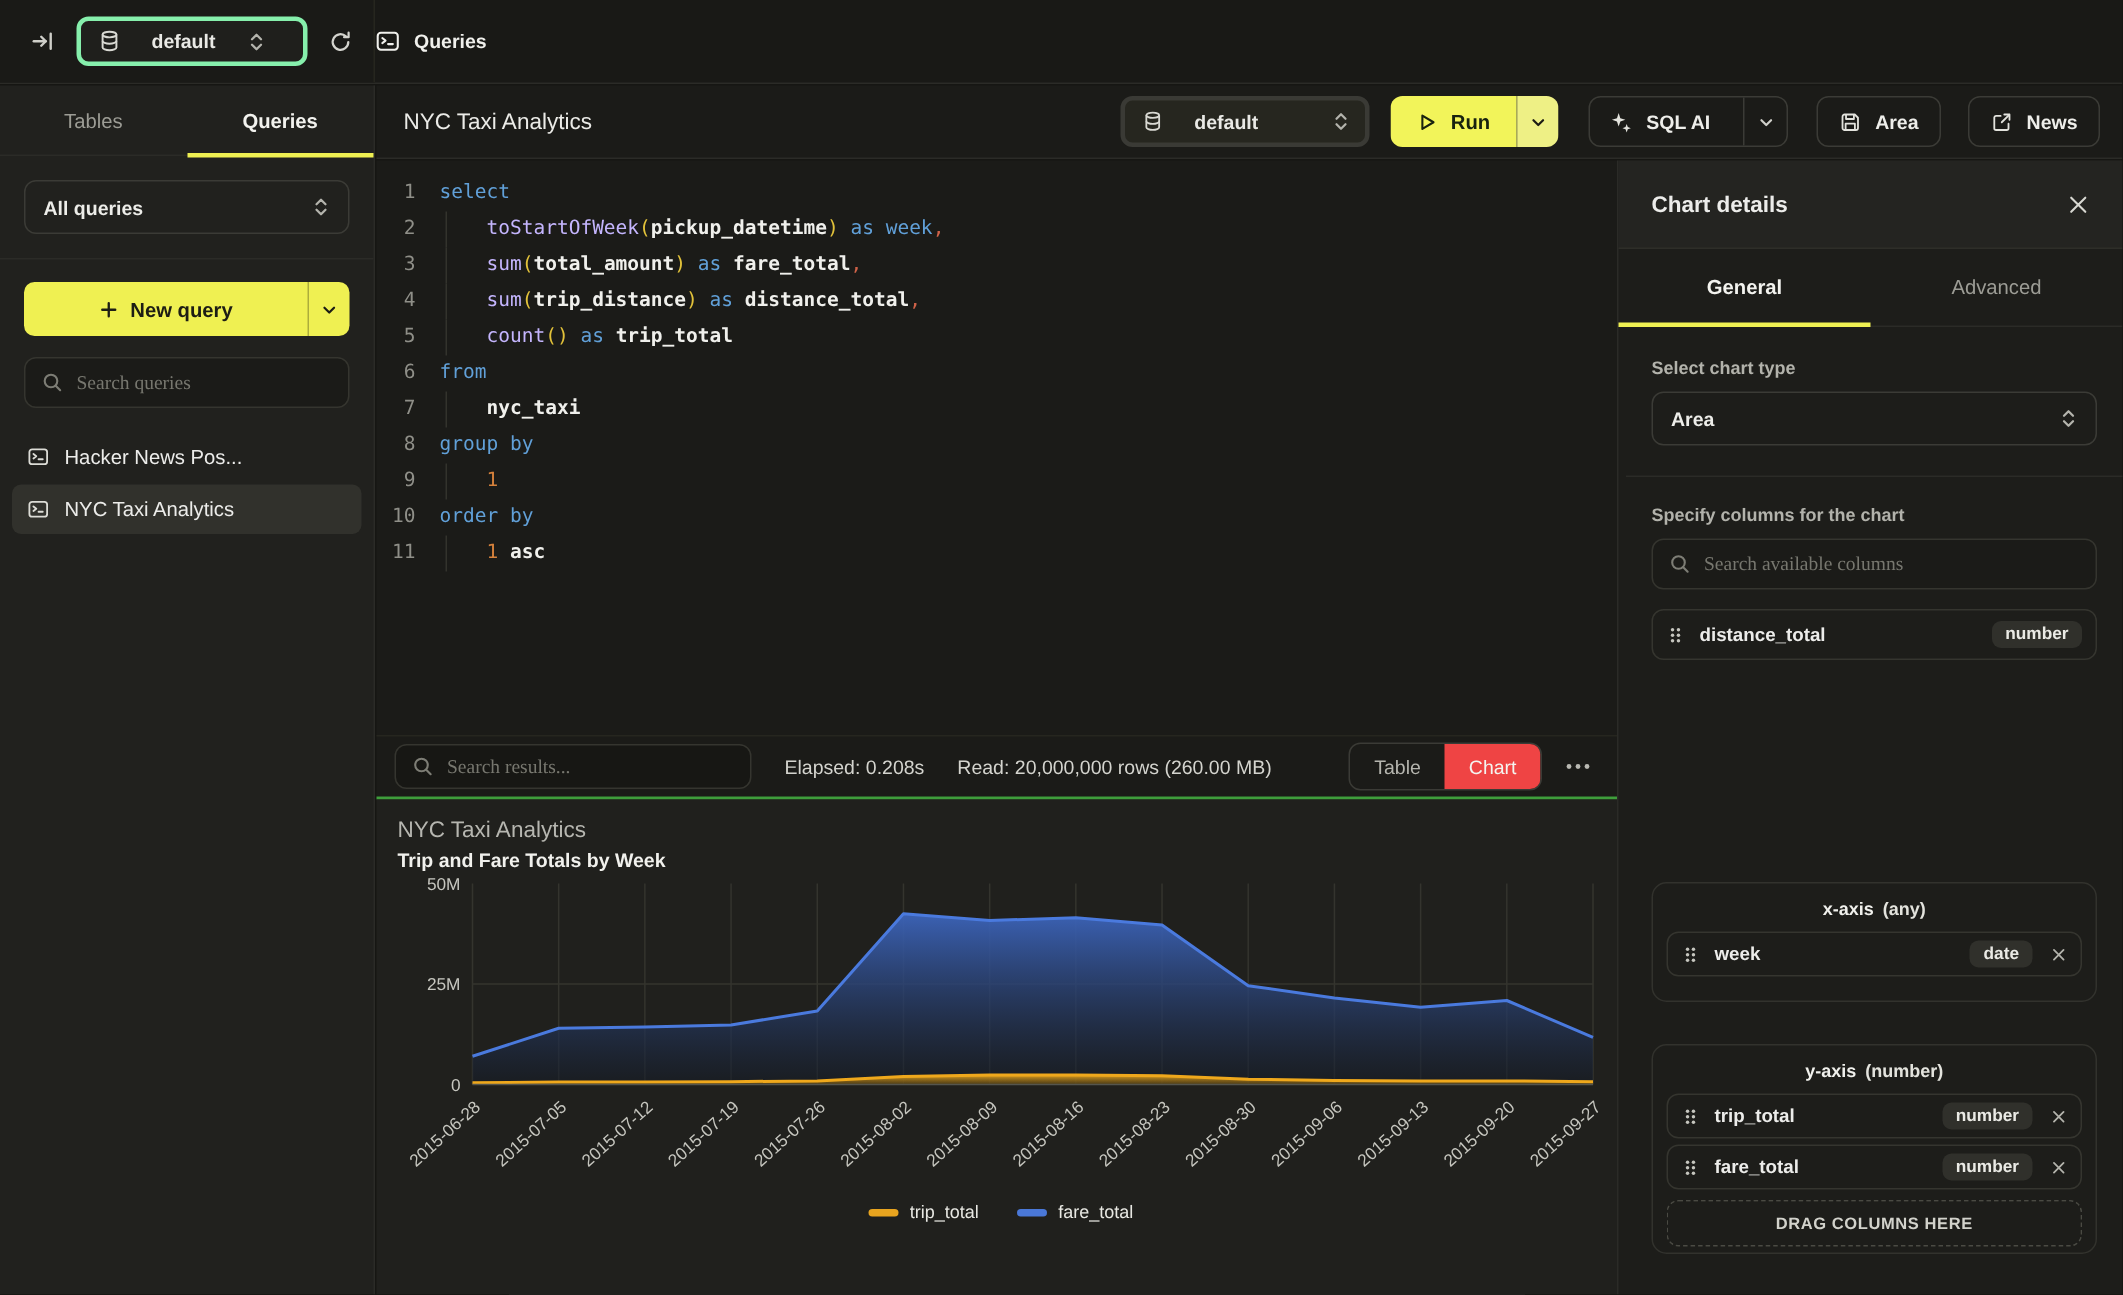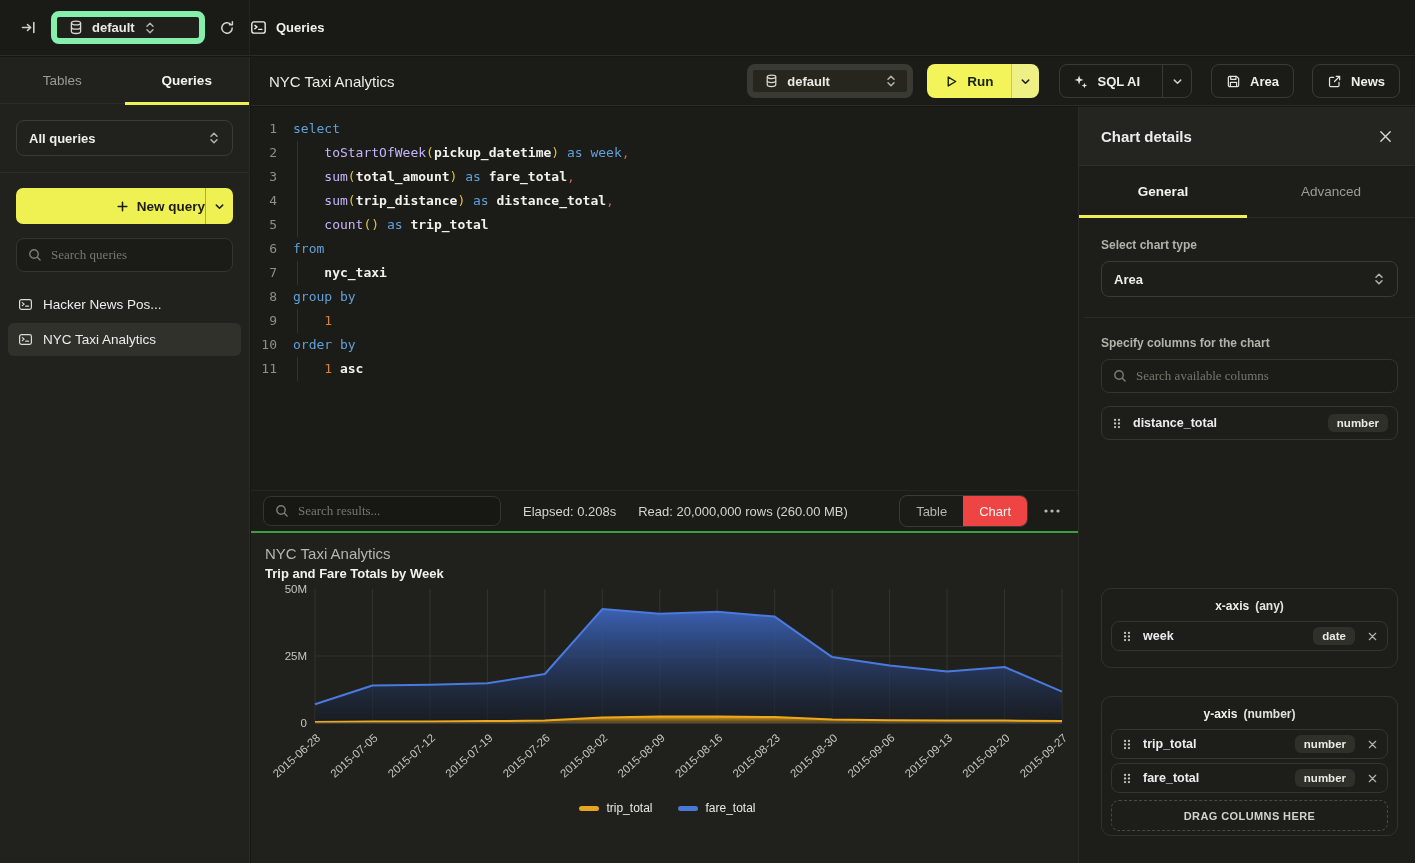--- a/index.html
+++ b/index.html
@@ -10,22 +10,22 @@
     position:relative;
   }
   svg { display:block; }
   .icon { flex:0 0 auto; display:inline-flex; align-items:center; justify-content:center; }
 
   
   #topbar { position:absolute; left:0; top:0; width:1415px; height:56px;
     background:#191916; border-bottom:1px solid #2b2b27; display:flex; align-items:stretch; }
   #topbar-left { width:250px; display:flex; align-items:center; gap:14px; padding:0 14px 0 20px;
     border-right:1px solid #26261f; background:#1a1a17; }
-  .chip { display:flex; align-items:center; gap:9px; height:33px; padding:0 10px 0 12px;
-    border:6px solid #86efac; border-radius:8px; background:#1f1f1c; cursor:pointer; }
+  .chip { display:flex; align-items:center; gap:21px; height:33px; padding:0 10px 0 12px;
+    border:3px solid #86efac; border-radius:8px; background:#1f1f1c; cursor:pointer; }
   .chip .lbl { font-weight:600; color:#e9e9e5; }
   #tabstrip { flex:1; display:flex; align-items:stretch; }
   .home-tab { width:46px; display:flex; align-items:center; justify-content:center;
     background:#21211e; border-right:1px solid #2b2b27; color:#d9d9d3; }
   .query-tab { width:202px; display:flex; align-items:center; gap:10px; padding:0 14px;
     background:#242421; border-right:1px solid #2b2b27; color:#efefec; }
   .query-tab .tab-label { font-weight:600; white-space:nowrap; overflow:hidden; flex:1; }
   .tab-dot { width:9px; height:9px; border-radius:50%; background:var(--c-tab-dot,#f2a47e); }
   .newtab-btn { width:48px; display:flex; align-items:center; justify-content:center; color:#cfcfc9; }
   #topbar-right { display:flex; align-items:center; padding-right:40px; }
@@ -39,21 +39,21 @@
     color:#9c9c95; cursor:pointer; font-size:13.5px; }
   .side-tab.active { color:#f2f2ee; font-weight:700; }
   .side-tab.active::after { content:""; position:absolute; left:0; right:0; bottom:-2px; height:3px;
     background:var(--c-accent,#eff052); }
   .select-box { margin:16px; height:36px; border:1px solid #3b3b36; border-radius:8px;
     display:flex; align-items:center; padding:0 12px; gap:8px; cursor:pointer; }
   .select-box .sel-label { flex:1; font-weight:600; color:#ededE9; }
   #sidebar .sep { height:1px; background:#2b2b27; }
   .new-query { margin:15px 16px 0 16px; height:36px; border-radius:7px; overflow:hidden;
     background:var(--c-accent,#eff052); display:flex; align-items:stretch; cursor:pointer; }
-  .new-query .nq-main { flex:1; display:flex; align-items:center; justify-content:flex-end; gap:8px;
+  .new-query .nq-main { flex:1; display:flex; align-items:center; justify-content:center; gap:8px;
     color:#1d1d14; font-weight:700; font-size:13.5px; }
   .new-query .nq-caret { width:28px; display:flex; align-items:center; justify-content:center;
     border-left:1px solid rgba(0,0,0,0.28); color:#1d1d14; }
   .search-field { display:flex; align-items:center; gap:9px; height:34px;
     border:1px solid #35352f; border-radius:8px; background:#1b1b18; padding:0 11px; color:#7d7d75; }
   .search-field input { flex:1; border:none; outline:none; background:transparent; color:#86efac;
     font-family:Liberation Serif, serif; font-size:13px; }
   .search-field input::placeholder { color:#77776f; }
   #sidebar .search-field { margin:14px 16px 0 16px; }
   #query-list { margin:16px 8px 0 8px; display:flex; flex-direction:column; gap:2px; }

